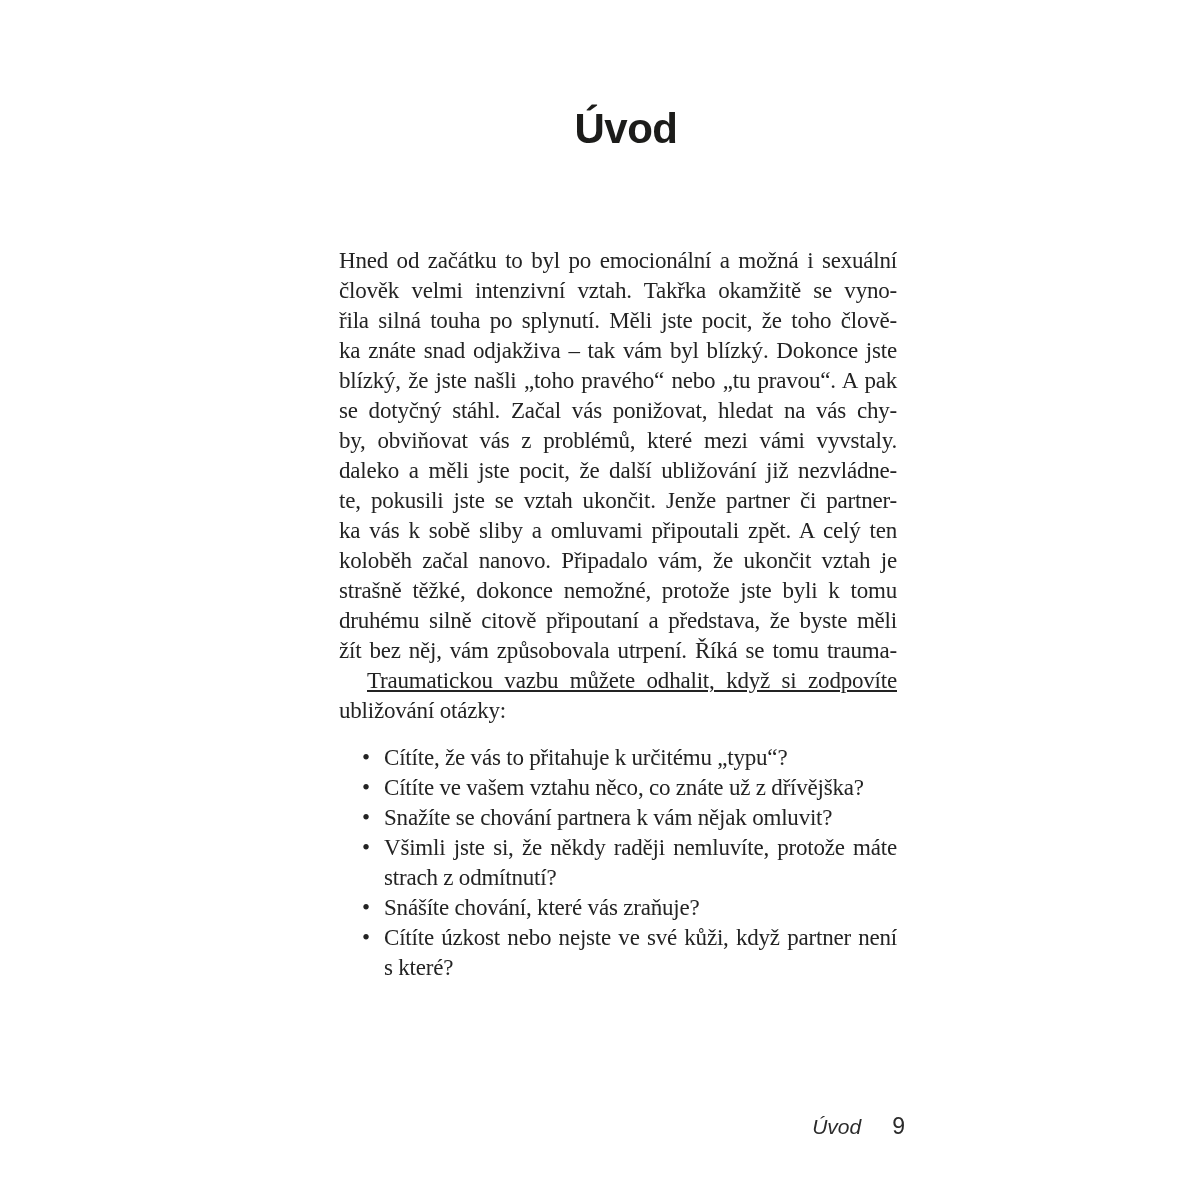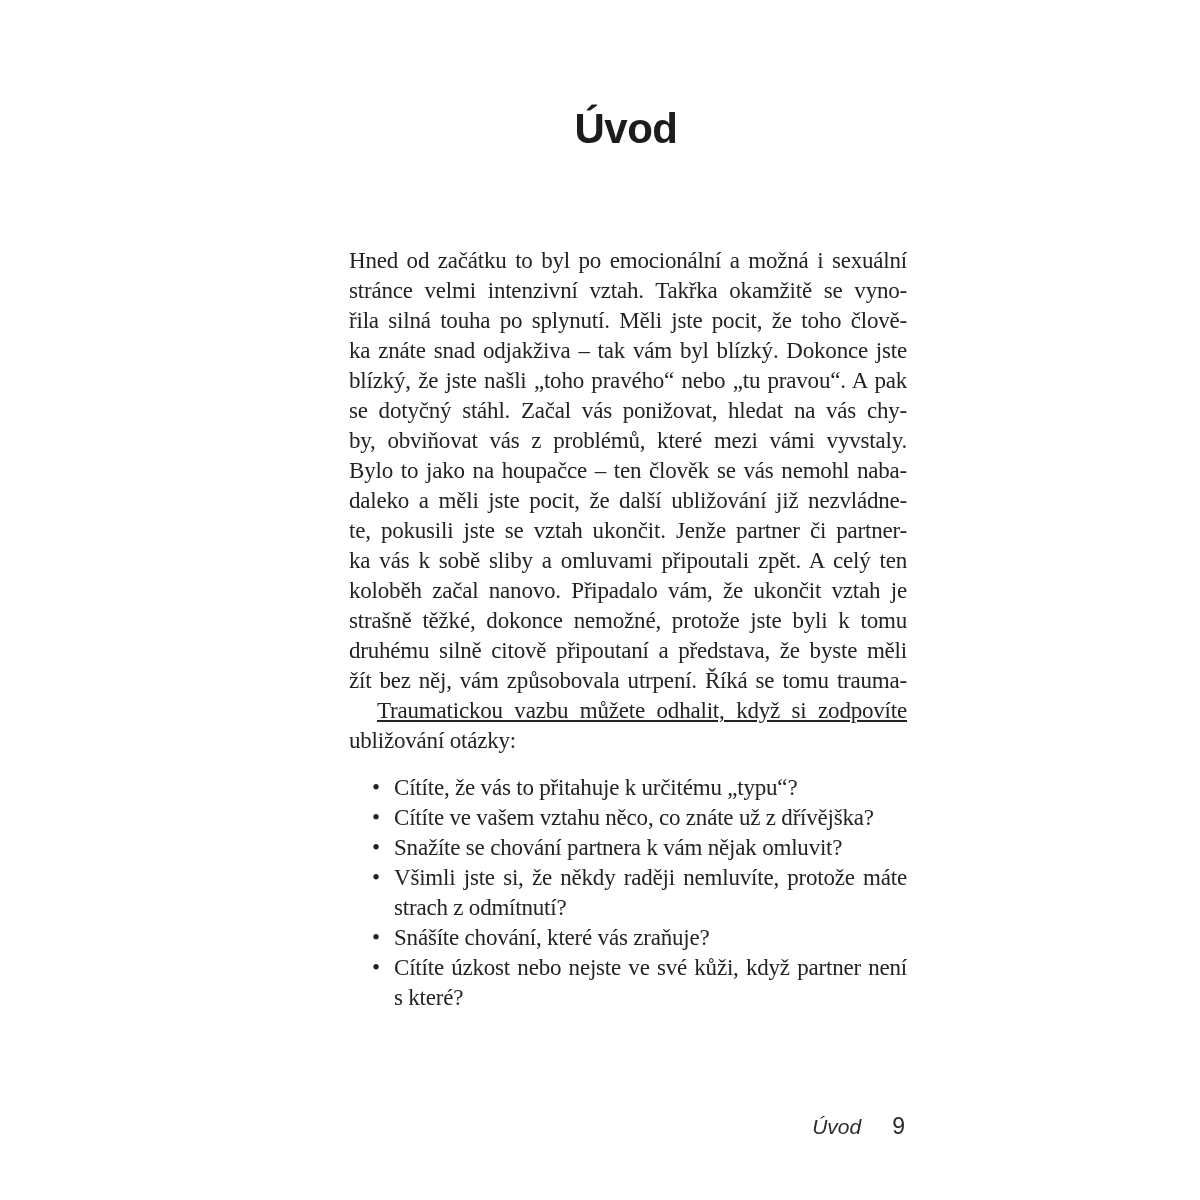--- a/index.html
+++ b/index.html
@@ -26,21 +26,21 @@
     font-family: "Liberation Sans", "DejaVu Sans", sans-serif;
     font-weight: 700;
     font-size: 42px;
     line-height: 50px;
     letter-spacing: -0.5px;
     color: #1c1c1a;
   }
   .body-text {
     position: absolute;
     top: 246px;
-    left: 349px;
+    left: 339px;
     width: 558px;
     font-size: 23px;
     line-height: 30px;
     letter-spacing: -0.2px;
   }
   .line {
     text-align: justify;
     text-align-last: justify;
     white-space: normal;
   }
@@ -94,27 +94,26 @@
 <body>
 
 <div class="page">
 
   <h1 class="page-title">Úvod</h1>
 
   <div class="body-text">
 
     <div class="paragraph paragraph-1">
         <div class="line">Hned od začátku to byl po emocionální a možná i sexuální</div>
-        <div class="line">stránce velmi intenzivní vztah. Takřka okamžitě se vyno-</div>
+        <div class="line">člověk velmi intenzivní vztah. Takřka okamžitě se vyno-</div>
         <div class="line">řila silná touha po splynutí. Měli jste pocit, že toho člově-</div>
         <div class="line">ka znáte snad odjakživa – tak vám byl blízký. Dokonce jste</div>
         <div class="line">blízký, že jste našli „toho pravého“ nebo „tu pravou“. A pak</div>
         <div class="line">se dotyčný stáhl. Začal vás ponižovat, hledat na vás chy-</div>
         <div class="line">by, obviňovat vás z problémů, které mezi vámi vyvstaly.</div>
-        <div class="line">Bylo to jako na houpačce – ten člověk se vás nemohl naba-</div>
         <div class="line">daleko a měli jste pocit, že další ubližování již nezvládne-</div>
         <div class="line">te, pokusili jste se vztah ukončit. Jenže partner či partner-</div>
         <div class="line">ka vás k sobě sliby a omluvami připoutali zpět. A celý ten</div>
         <div class="line">koloběh začal nanovo. Připadalo vám, že ukončit vztah je</div>
         <div class="line">strašně těžké, dokonce nemožné, protože jste byli k tomu</div>
         <div class="line">druhému silně citově připoutaní a představa, že byste měli</div>
         <div class="line">žít bez něj, vám způsobovala utrpení. Říká se tomu trauma-</div>
       </div>
 
     <div class="paragraph paragraph-2">

